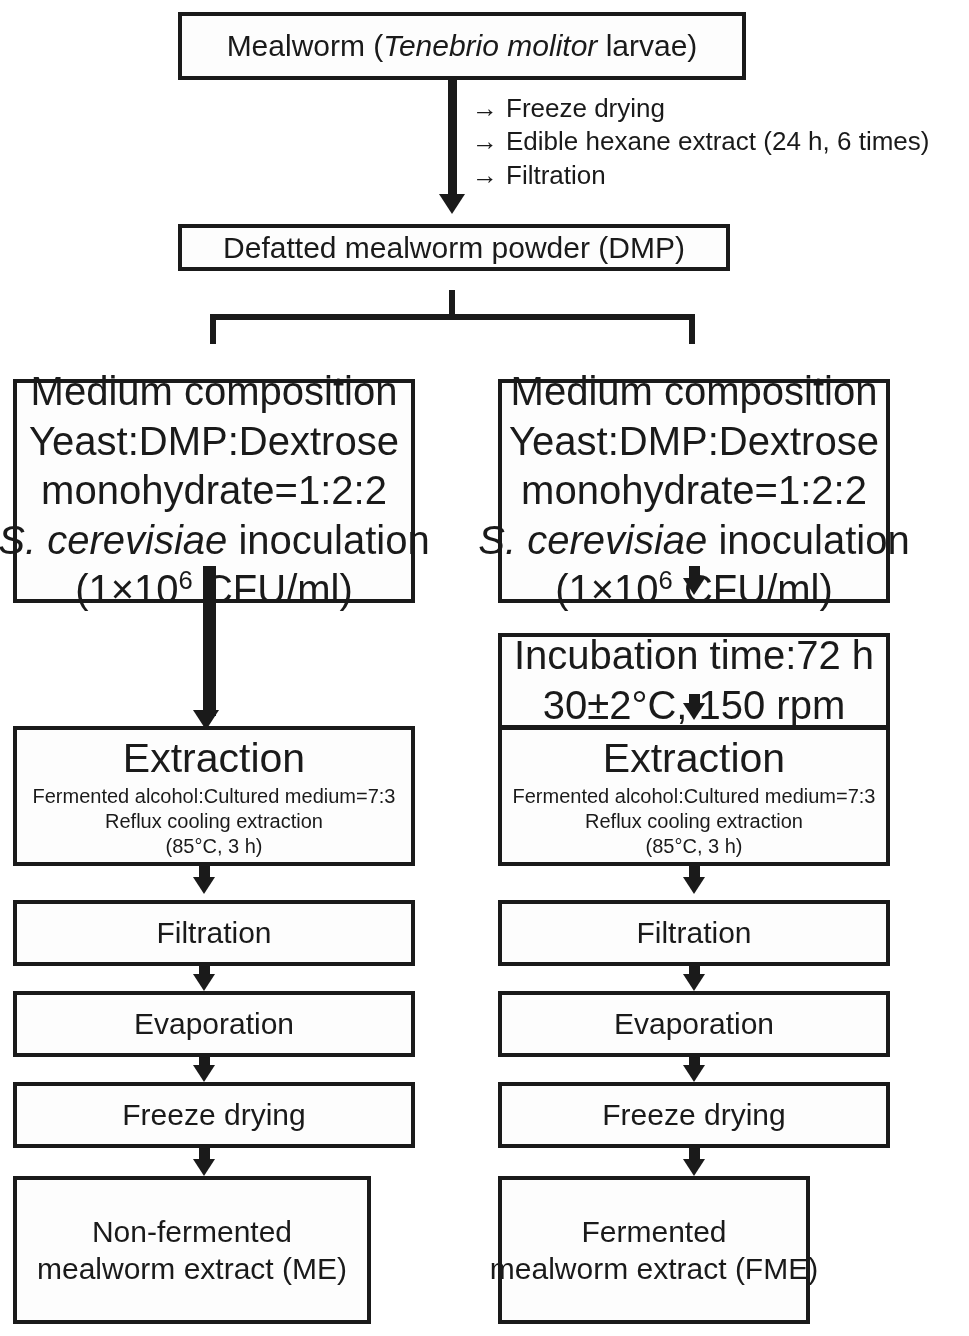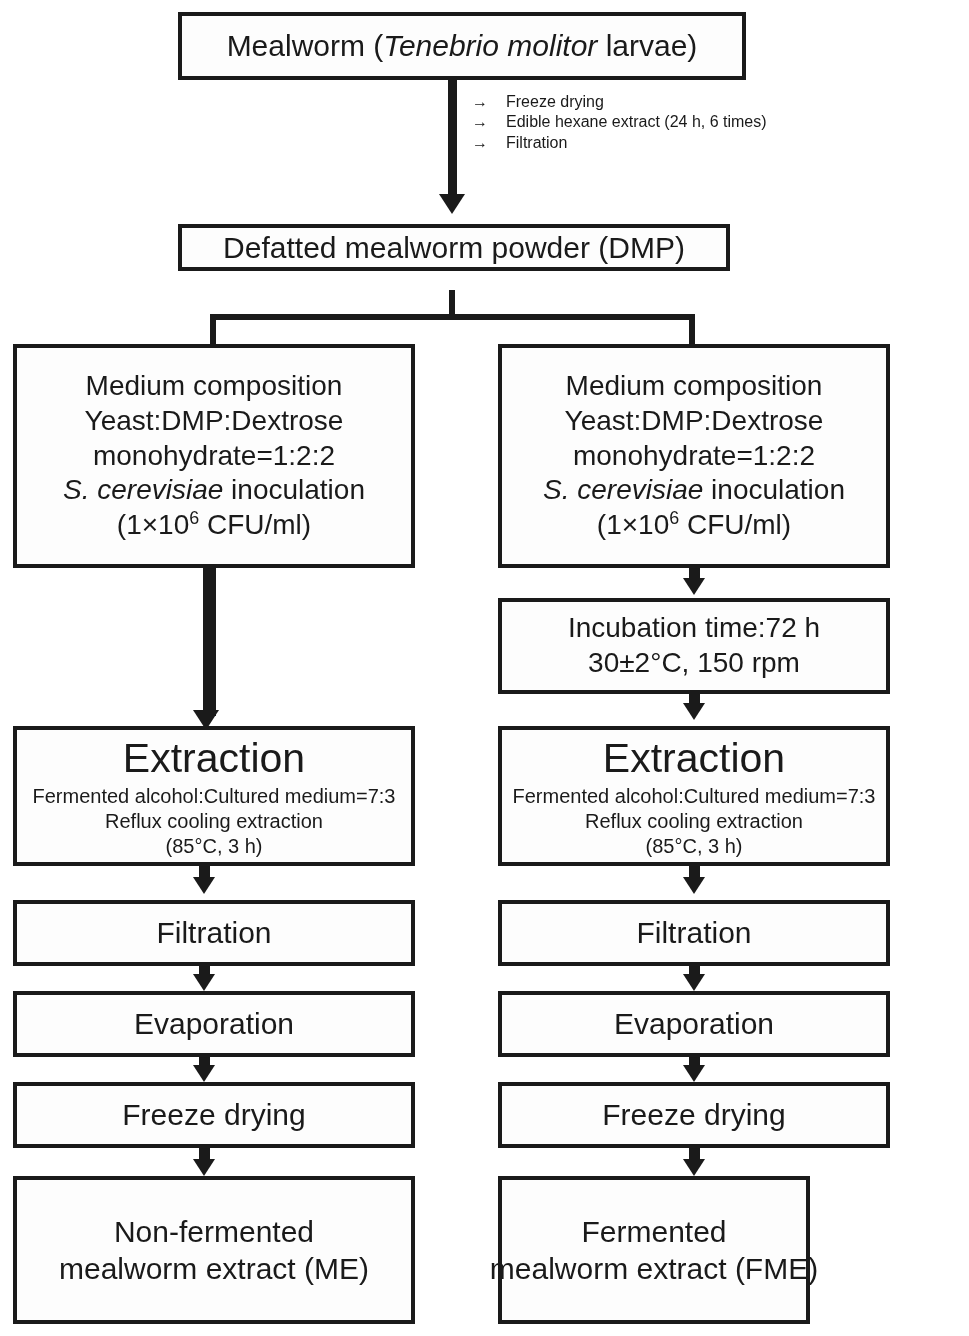--- a/index.html
+++ b/index.html
@@ -30,21 +30,21 @@
     justify-content: center;
     text-align: center;
     line-height: 1.24;
   }
   .box .line {
     display: block;
     white-space: nowrap;
   }
 
   .t-main   { font-size: 30px; }
-  .t-med    { font-size: 28px; }
+  .t-med    { font-size: 40px; margin-top: 35px; }
   .t-title  { font-size: 41px; }
   .t-small  { font-size: 20px; }
 
   .ital { font-style: italic; }
   sup { font-size: 0.64em; vertical-align: super; line-height: 0; }
 
   
   .vline {
     position: absolute;
     background: #1a1a1a;
@@ -63,21 +63,21 @@
   }
   .arrowhead.small {
     border-left-width: 11px;
     border-right-width: 11px;
     border-top-width: 17px;
   }
 
   
   .steplist {
     position: absolute;
-    font-size: 16px;
+    font-size: 26px;
     line-height: 1.28;
     white-space: nowrap;
   }
   .steplist .step {
     display: block;
   }
   .steplist .ar { display: inline-block; width: 34px; }
 </style>
 </head>
 <body>
@@ -184,21 +184,21 @@
   </div>
   <div class="box t-main" style="left:498px; top:1082px; width:392px; height:66px;">
     <span class="line">Freeze drying</span>
   </div>
 
   <div class="vline" style="left:199px; top:1148px; width:11px; height:14px;"></div>
   <div class="arrowhead small" style="left:193px; top:1159px;"></div>
   <div class="vline" style="left:689px; top:1148px; width:11px; height:14px;"></div>
   <div class="arrowhead small" style="left:683px; top:1159px;"></div>
 
-  <div class="box t-main" style="left:13px; top:1176px; width:402px; height:148px;">
+  <div class="box t-main" style="left:13px; top:1176px; width:358px; height:148px;">
     <span class="line">Non-fermented</span>
     <span class="line">mealworm extract (ME)</span>
   </div>
   <div class="box t-main" style="left:498px; top:1176px; width:312px; height:148px;">
     <span class="line">Fermented</span>
     <span class="line">mealworm extract (FME)</span>
   </div>
 
 </div>
 

